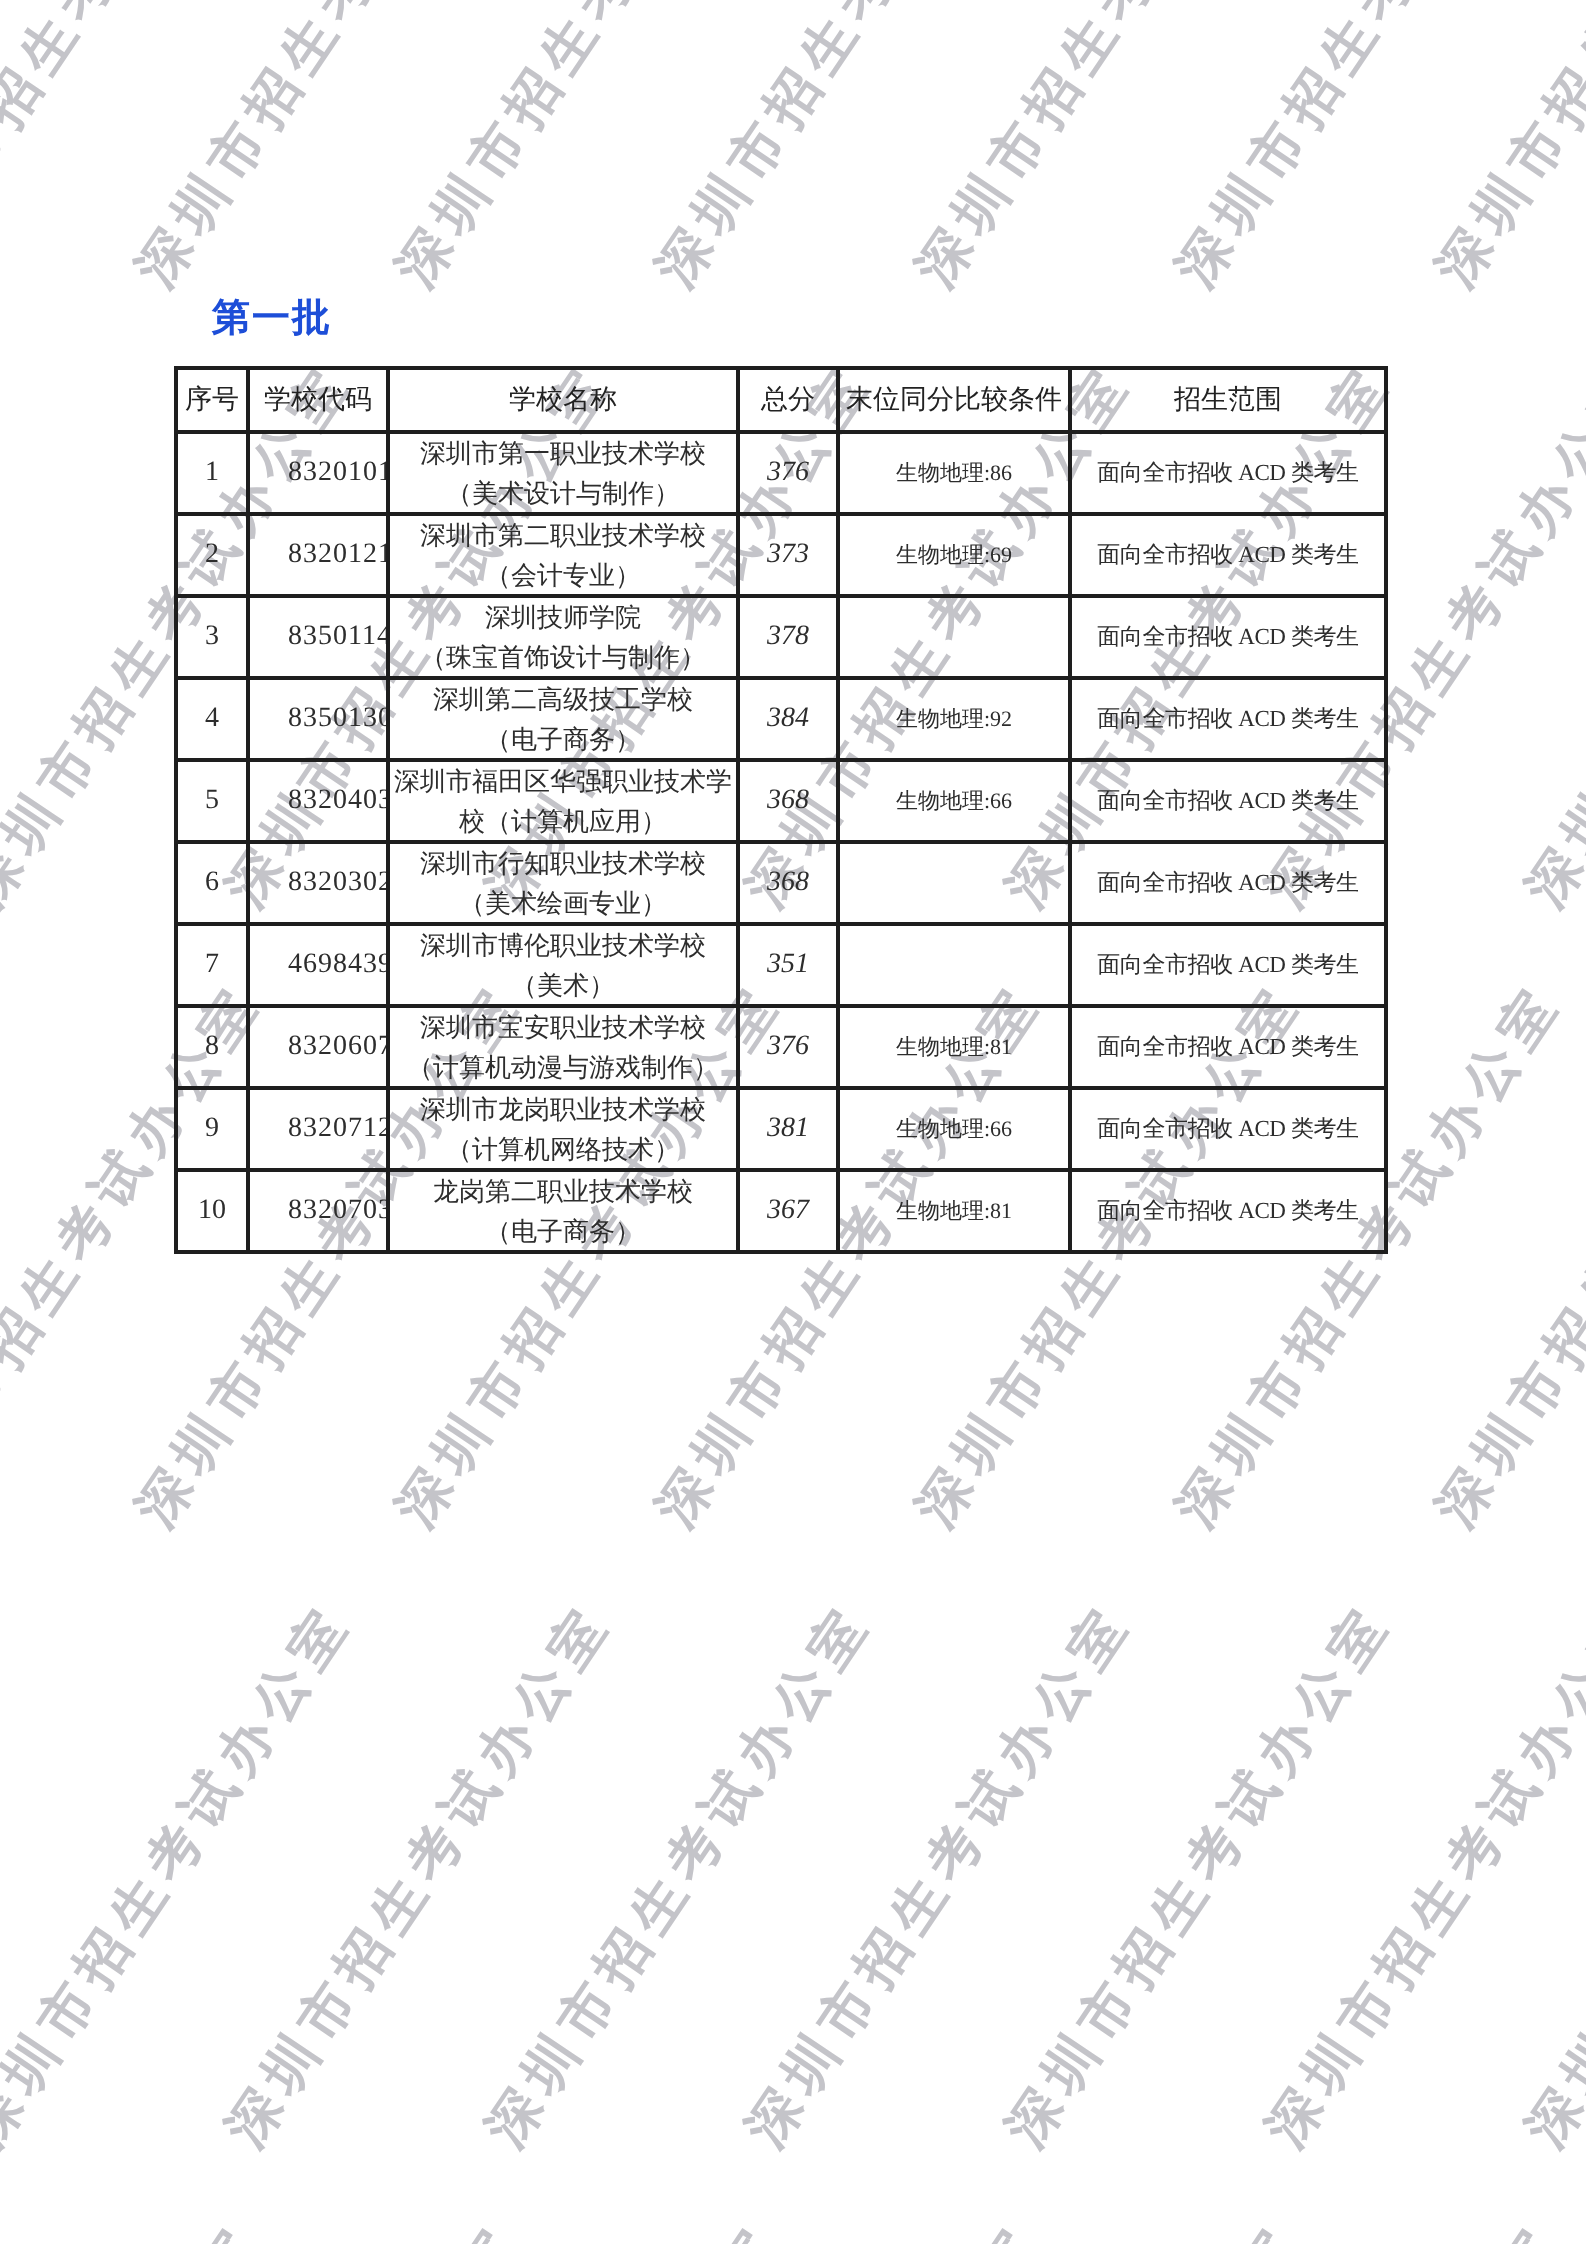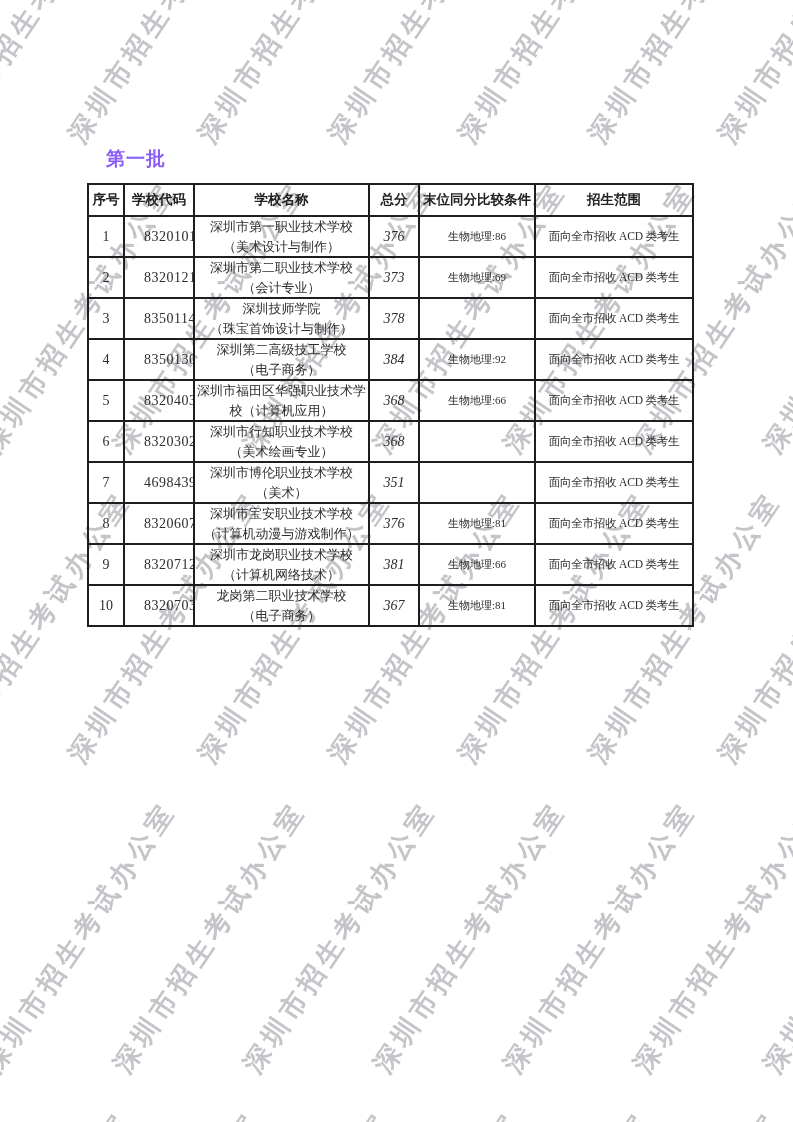--- a/index.html
+++ b/index.html
@@ -15,38 +15,38 @@
     font-size:27px; letter-spacing:5px; font-weight:bold;
     transform:rotate(-56deg); transform-origin:0 0;
     font-family:"DejaVu Serif","Liberation Serif",serif;
     user-select:none; pointer-events:none;
   }
   
   .content { position:absolute; inset:0; z-index:1; }
   .title-row { position:absolute; top:146px; left:0; width:100%; height:26px; }
   .batch-label {
     position:absolute; left:106px; top:0;
-    font-size:19px; font-weight:bold; color:#8b5cf6; letter-spacing:1px;
+    font-size:19px; font-weight:bold; color:#1d4ed8; letter-spacing:1px;
   }
   .main-title {
     position:absolute; left:248px; top:0;
     font-size:19px; font-weight:bold; color:#1b1b1b; letter-spacing:1px;
   }
   table.score-table {
     position:absolute; left:87px; top:183px; width:605px;
     border-collapse:collapse; table-layout:fixed;
     background:transparent;
   }
   .score-table th, .score-table td {
     border:2px solid #1e1e1e; text-align:center; vertical-align:middle;
     padding:0 1px; overflow:hidden; background:transparent; color:#2d2d2d;
   }
   .score-table thead tr { height:32px; }
   .score-table tbody tr { height:41px; }
-  .score-table th { font-size:13.5px; font-weight:bold; color:#222; }
+  .score-table th { font-size:13.5px; font-weight:normal; color:#222; }
   td.c-no   { font-size:14px; }
   td.c-code { font-size:14px; letter-spacing:0.5px;padding-left:19px; }
   td.c-school { font-size:13px; white-space:pre-line; line-height:1.5; }
   td.c-score { font-size:14px;font-style:italic; }
   td.c-tie { font-size:11px; }
   td.c-scope { font-size:11.5px; white-space:nowrap; letter-spacing:-0.2px; }
 </style>
 </head>
 <body>
 

